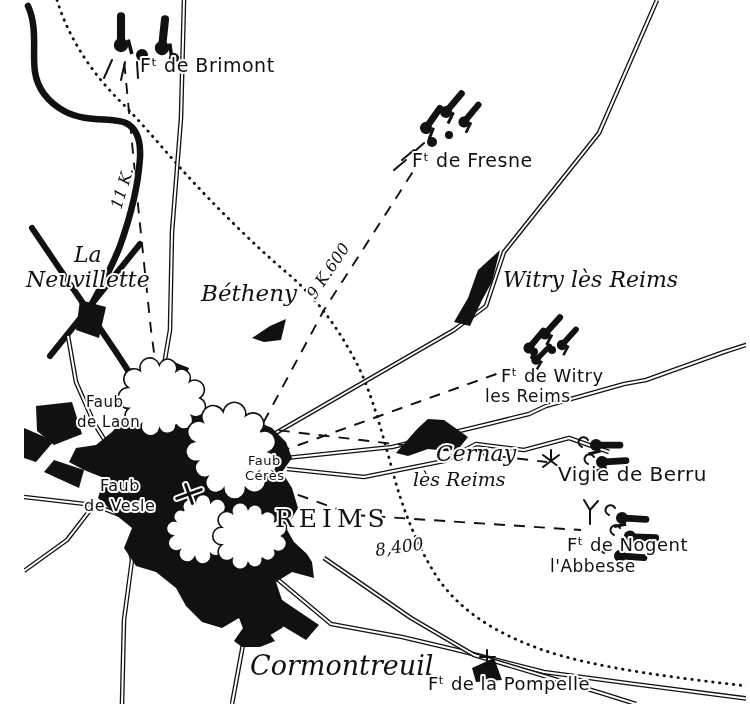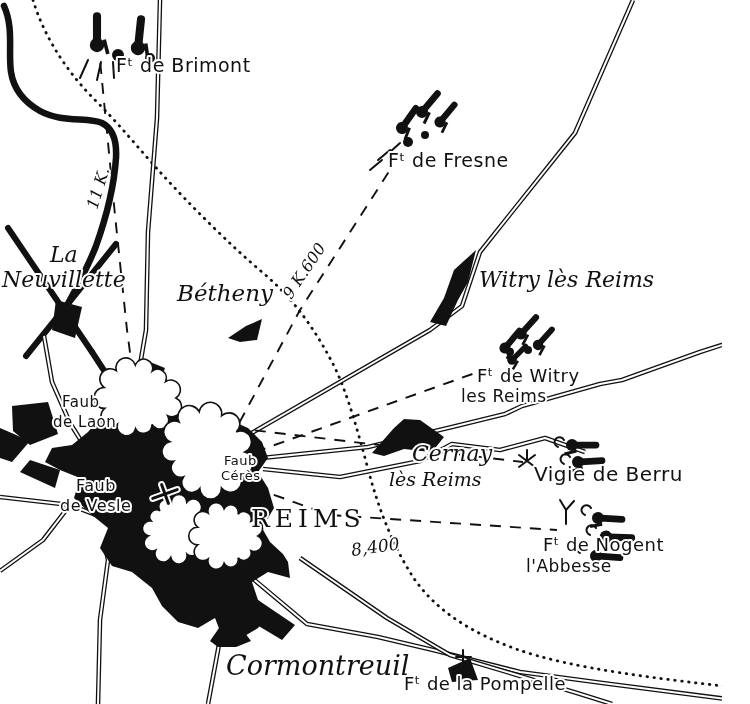--- a/index.html
+++ b/index.html
@@ -1,16 +1,16 @@
 <!DOCTYPE html>
 <html><head>
 <meta charset="utf-8">
 <style>
   html,body{margin:0;padding:0;background:#fff;}
-  .stage{position:relative;width:722px;height:704px;background:#fff;overflow:hidden;}
+  .stage{position:relative;width:722px;height:704px;background:#fff;overflow:hidden;padding-left:24px;}
   svg{display:block;}
   
   .river{stroke:#111;stroke-width:6.5;fill:none;stroke-linecap:round;}
   .canal{stroke:#111;stroke-width:6;fill:none;stroke-linecap:round;}
   .rail{stroke:#111;stroke-width:2.8;fill:none;stroke-dasharray:.5 6.5;stroke-linecap:round;}
   .road{stroke:#111;stroke-width:4.6;fill:none;stroke-linejoin:round;}
   .roadfill{stroke:#fff;stroke-width:2;fill:none;stroke-linejoin:round;}
   .dash{stroke:#111;stroke-width:1.9;fill:none;stroke-dasharray:11 9;}
   .blk{fill:#111;stroke:none;}
   .cloud{fill:#fff;stroke:#111;stroke-width:1.6;}

